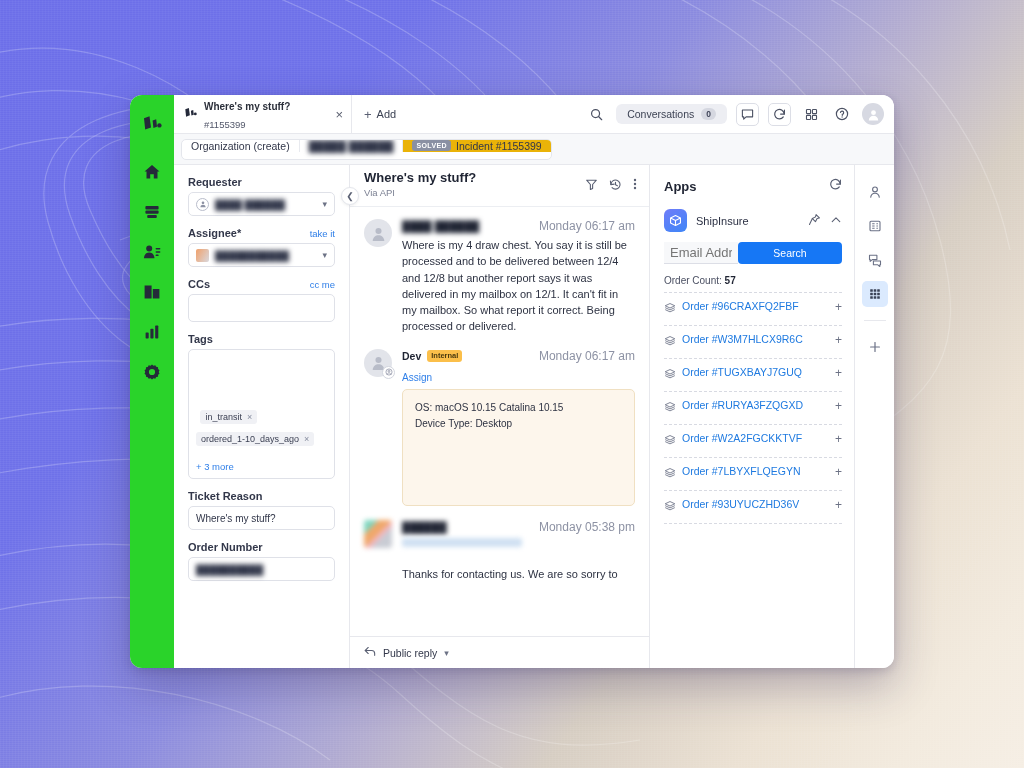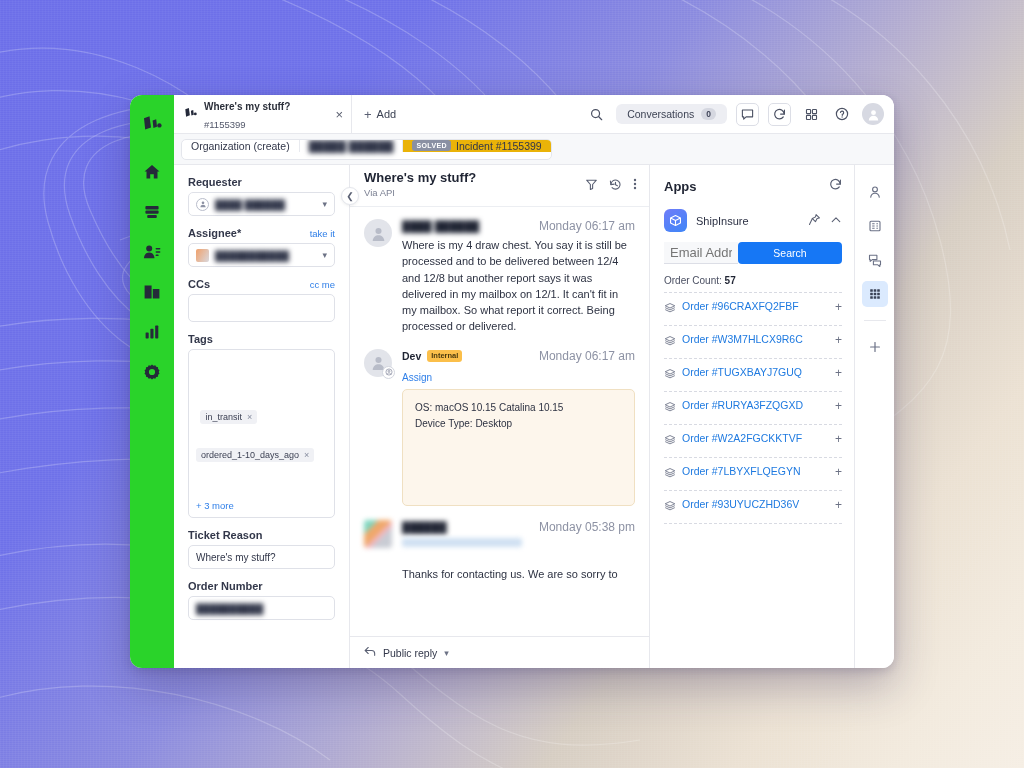--- a/index.html
+++ b/index.html
@@ -158,24 +158,24 @@
   .mini-sq { width: 13px; height: 13px; flex: 0 0 13px; border-radius: 2px; overflow: hidden; }
   .cc-box { border: 1px solid #dfe1e8; border-radius: 5px; height: 28px; background: #fff; }
   .tags-box {
     border: 1px solid #dfe1e8; border-radius: 5px; background: #fff;
     padding: 7px 7px 6px 7px;
   }
   .tag-blurmass { height: 58px; margin-bottom: 5px; border-radius: 2px; }
   .tag-chip {
     display: inline-flex; align-items: center; gap: 5px;
     background: #f0f1f5; border-radius: 3px;
-    font-size: 9px; color: #3a3f52; padding: 2px 5px; margin-bottom: 20px;
+    font-size: 9px; color: #3a3f52; padding: 2px 5px; margin-bottom: 4px;
   }
   .tag-x { color: #868c9e; font-size: 9px; cursor: pointer; }
-  .more-link { font-size: 9.5px; color: #2f7fe8; cursor: pointer; display: block; margin-top: 18px; }
+  .more-link { font-size: 9.5px; color: #2f7fe8; cursor: pointer; display: block; margin-top: 11px; }
   .text-box {
     border: 1px solid #dfe1e8; border-radius: 5px; height: 24px;
     display: flex; align-items: center; padding: 0 7px;
     font-size: 10px; color: #32374a; background: #fff;
   }
 
   
   .convo { flex: 1; display: flex; flex-direction: column; min-width: 0; position: relative; border-right: 1px solid #e7e8ed; }
   .collapse-handle {
     position: absolute; left: -9px; top: 22px; width: 18px; height: 18px;

